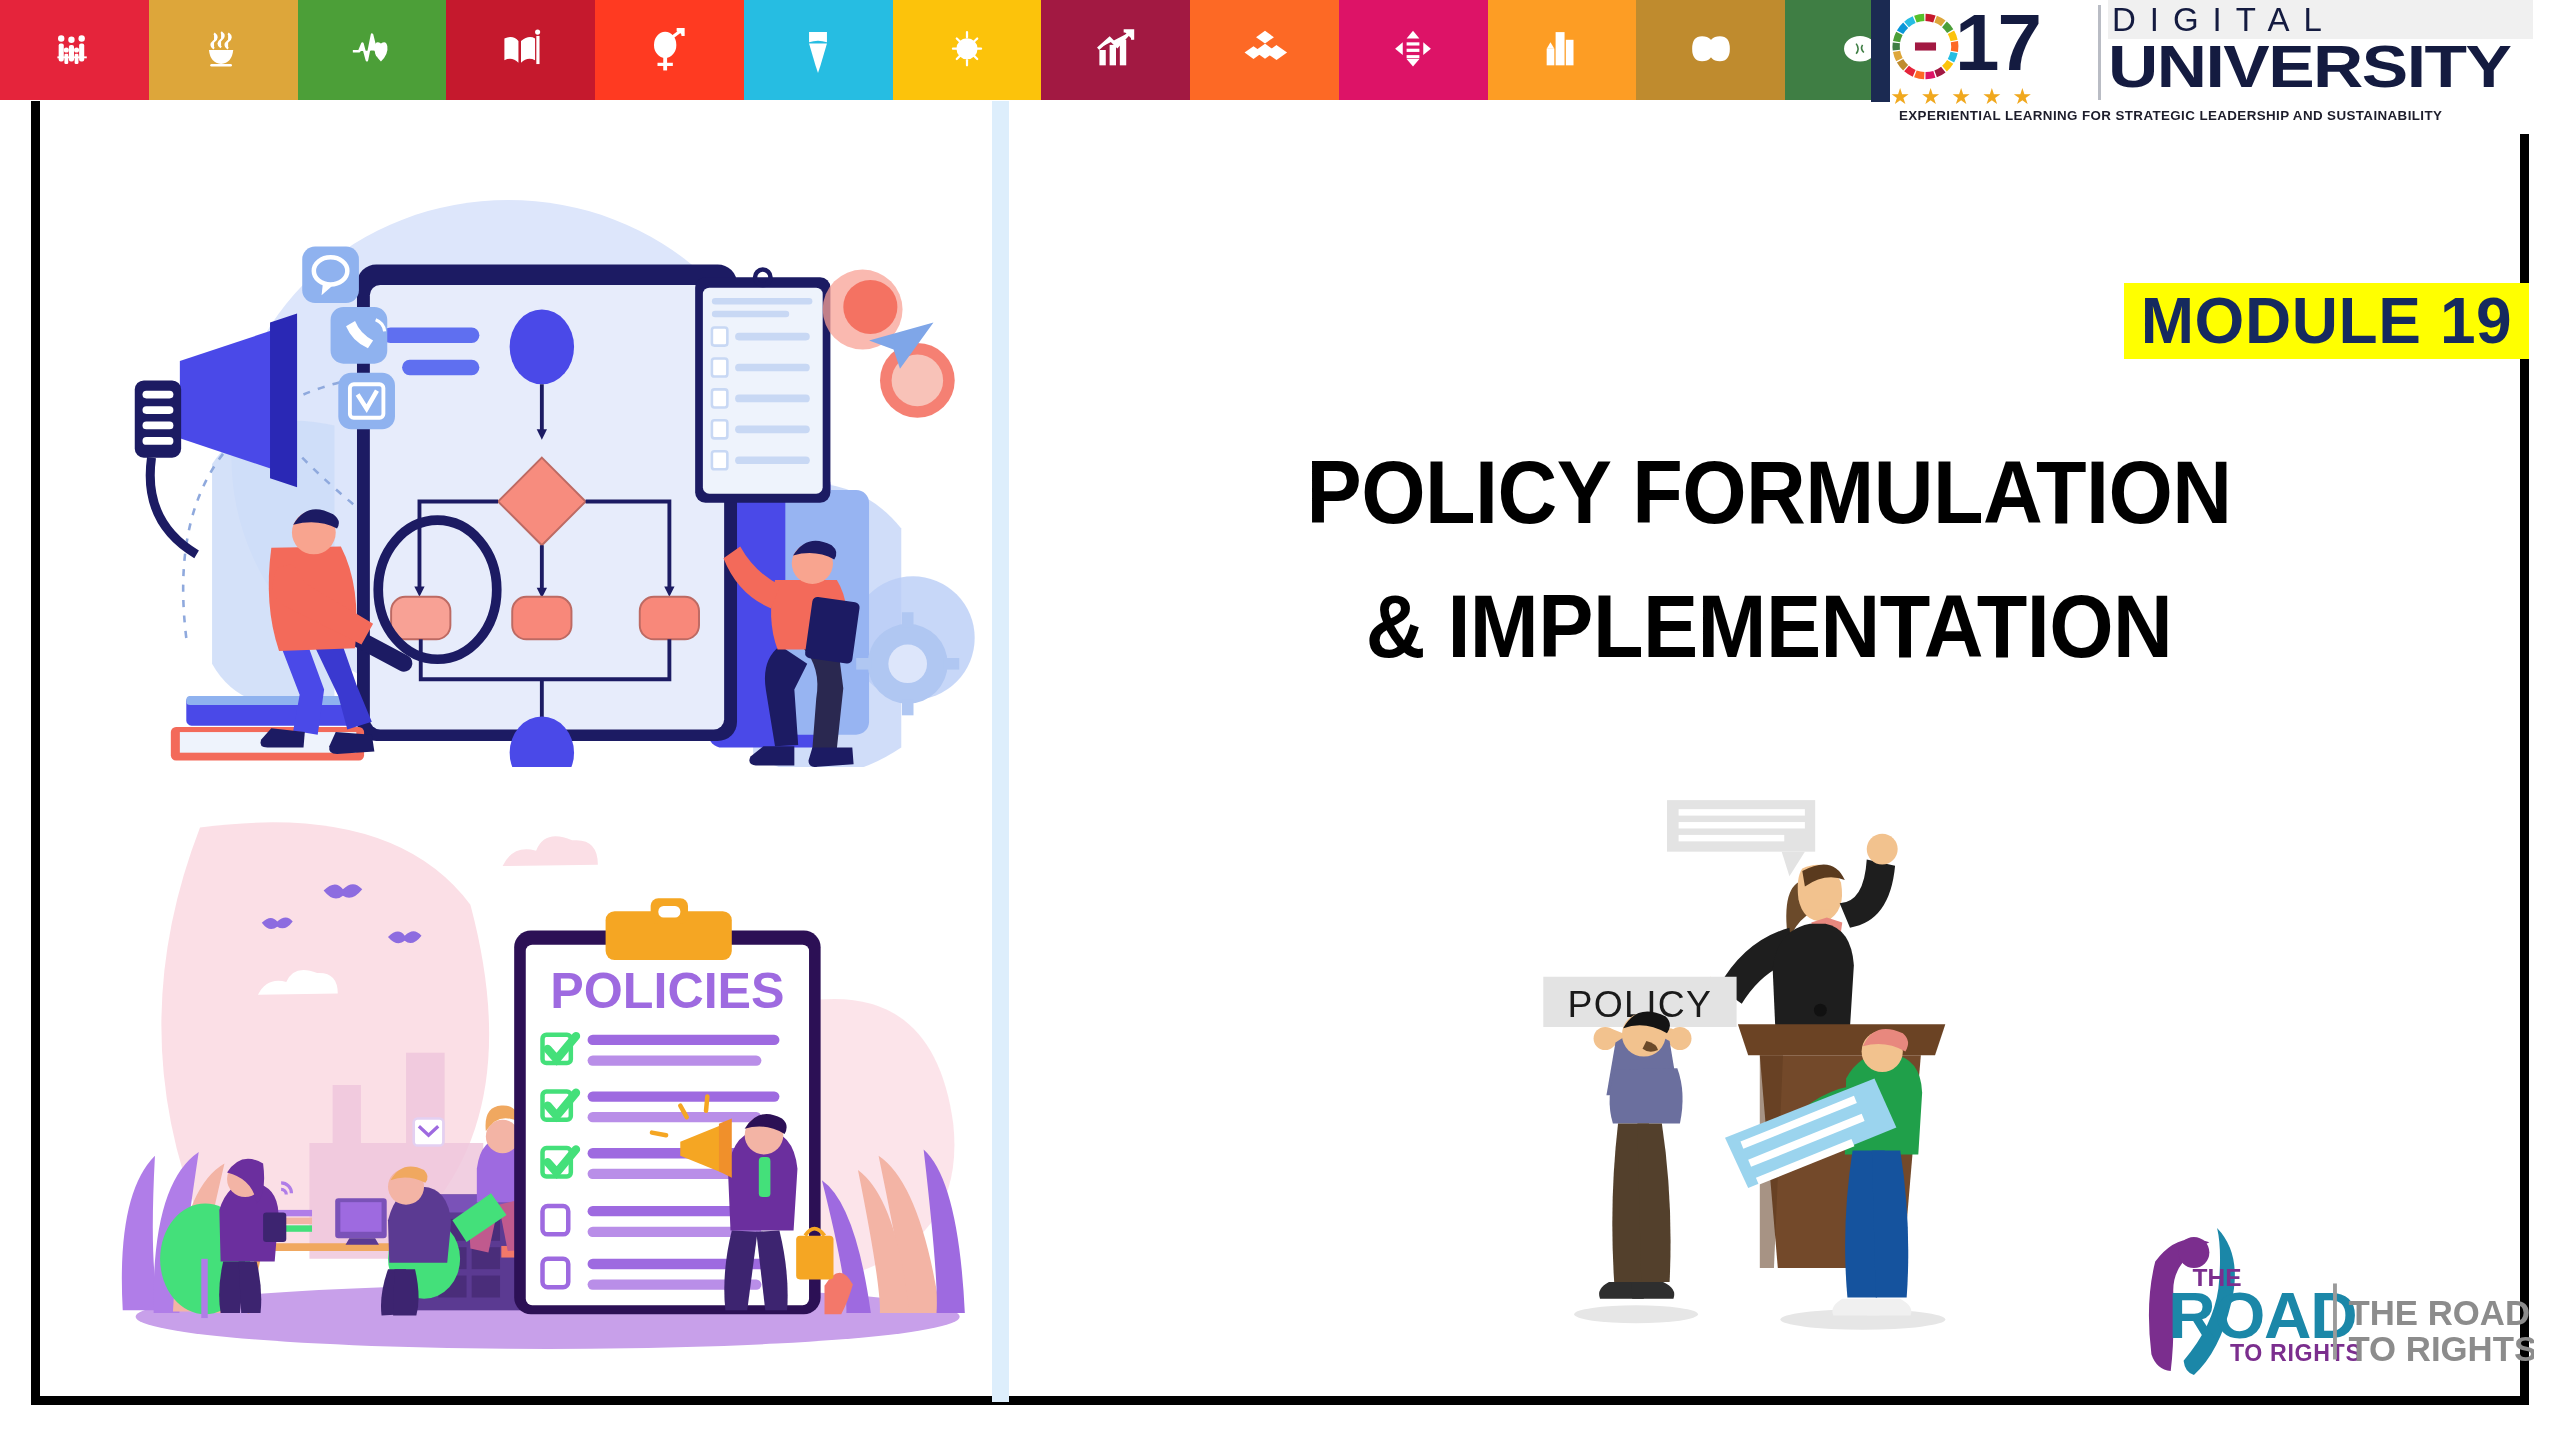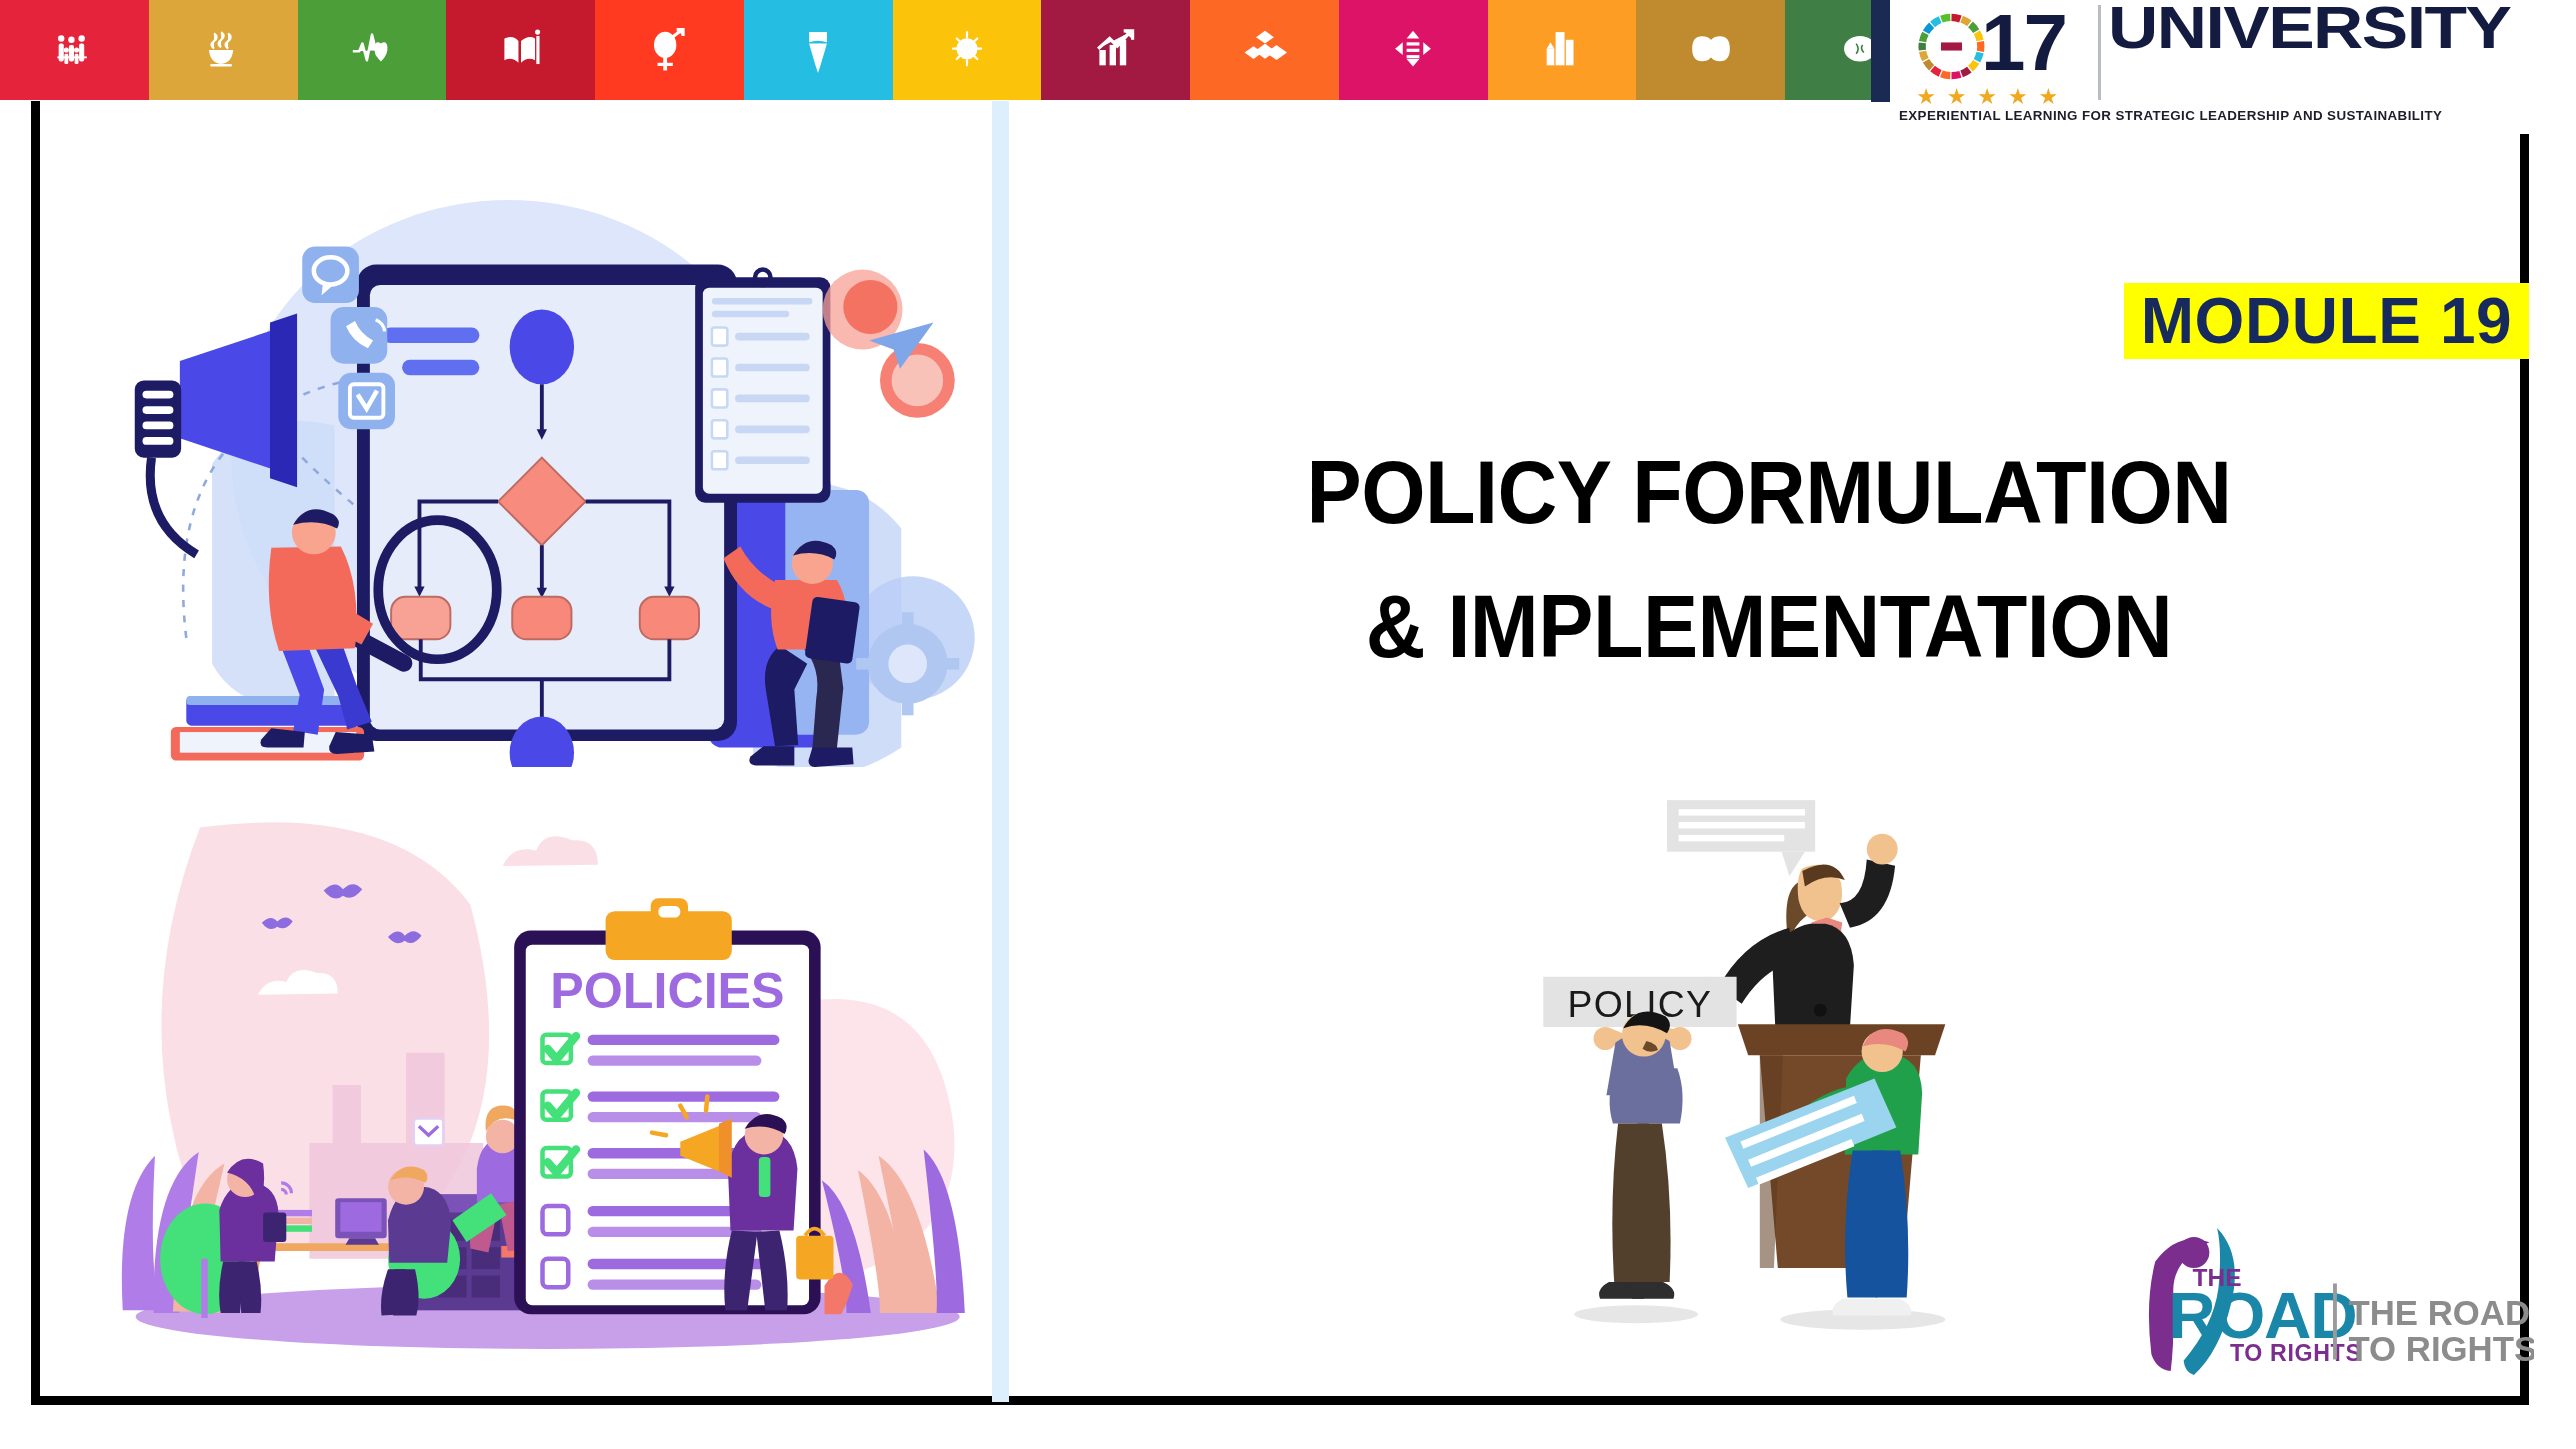--- a/index.html
+++ b/index.html
@@ -9,21 +9,21 @@
   
   #sdg-bar{position:absolute;left:0;top:0;width:2529px;height:100px;display:flex;}
   .sdg-cell{flex:1 1 0;display:flex;align-items:center;justify-content:center;position:relative;}
   .sdg-cell svg{width:46px;height:54px;display:block;}
   .sdg-cell svg *{fill:#fff;}
 
   
   #du-logo{position:absolute;left:1871px;top:0;width:705px;height:134px;
            background:#fff;display:flex;align-items:flex-start;z-index:6;}
   #du-logo-navy-tab{position:absolute;left:0;top:0;width:19.3px;height:102px;background:#1b2a52;}
-  #du-mark{position:absolute;left:40px;top:3.9px;width:187px;height:119px;text-align:right;}
+  #du-mark{position:absolute;left:14px;top:3.9px;width:187px;height:119px;text-align:right;}
   #sdg-wheel{position:absolute;left:0;top:2.6px;width:81px;height:81px;}
   #du-17{position:absolute;left:70px;top:0px;font-size:80px;line-height:77px;
          font-weight:bold;color:#141b40;letter-spacing:-1.9px;font-family:"Liberation Sans",sans-serif;}
   #du-stars{position:absolute;left:5.2px;top:82px;width:142px;height:23px;display:flex;
             justify-content:space-between;}
   #du-stars span{color:#F0A81E;font-size:22px;line-height:22px;}
   #du-rule{position:absolute;left:227px;top:5.2px;width:3.2px;height:95px;background:#b9bcc4;}
   #du-words{position:absolute;left:237px;top:0px;width:451px;}
   #du-digital{font-size:33px;line-height:39px;letter-spacing:14px;color:#141b40;
               font-weight:normal;padding-left:3.9px;background:#f0f0f0;display:block;width:425px;
@@ -301,20 +301,21 @@
     <div id="du-stars">
       <span>★</span>
       <span>★</span>
       <span>★</span>
       <span>★</span>
       <span>★</span>
     </div>
   </div>
   <div id="du-rule"></div>
   <div id="du-words">
+    <span id="du-digital">DIGITAL</span>
     <span id="du-university">UNIVERSITY</span>
   </div>
   <div id="du-tagline">EXPERIENTIAL LEARNING FOR STRATEGIC LEADERSHIP AND SUSTAINABILITY</div>
 </div>
 
 <div id="slide-frame"></div>
 <div id="center-divider"></div>
 
 <svg class="illo" id="illo-flowchart" viewBox="0 0 1360 900">
   <ellipse cx="620" cy="420" rx="430" ry="400" fill="#dde6fb"></ellipse>

